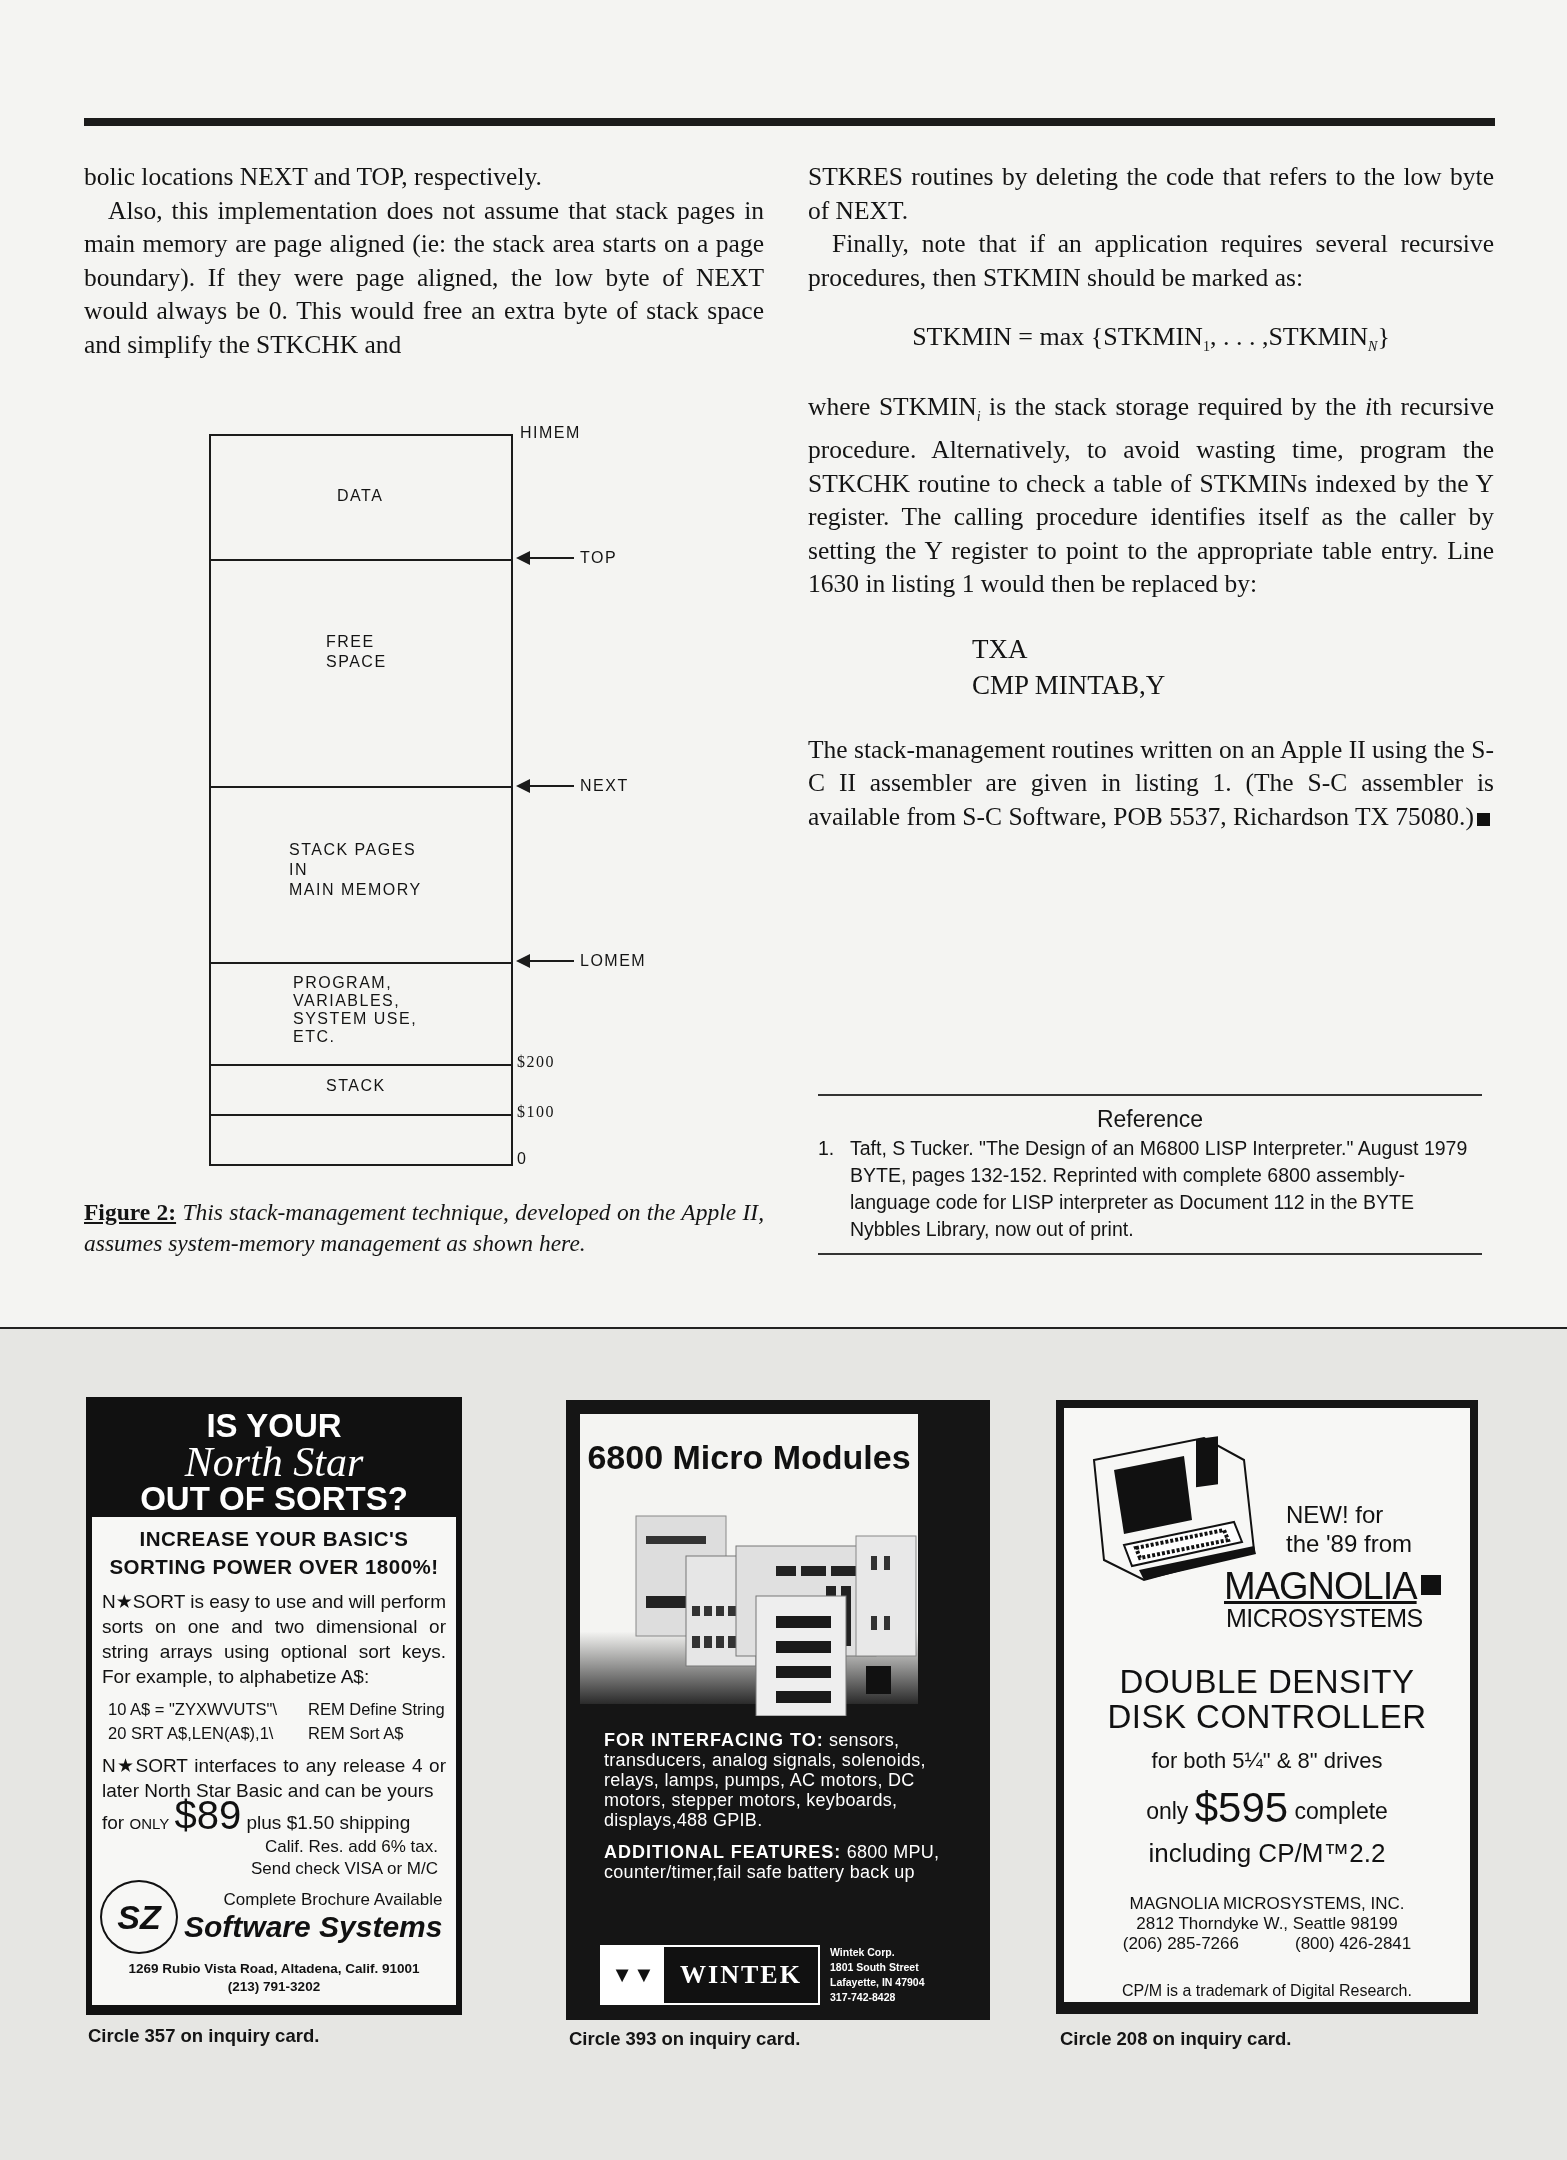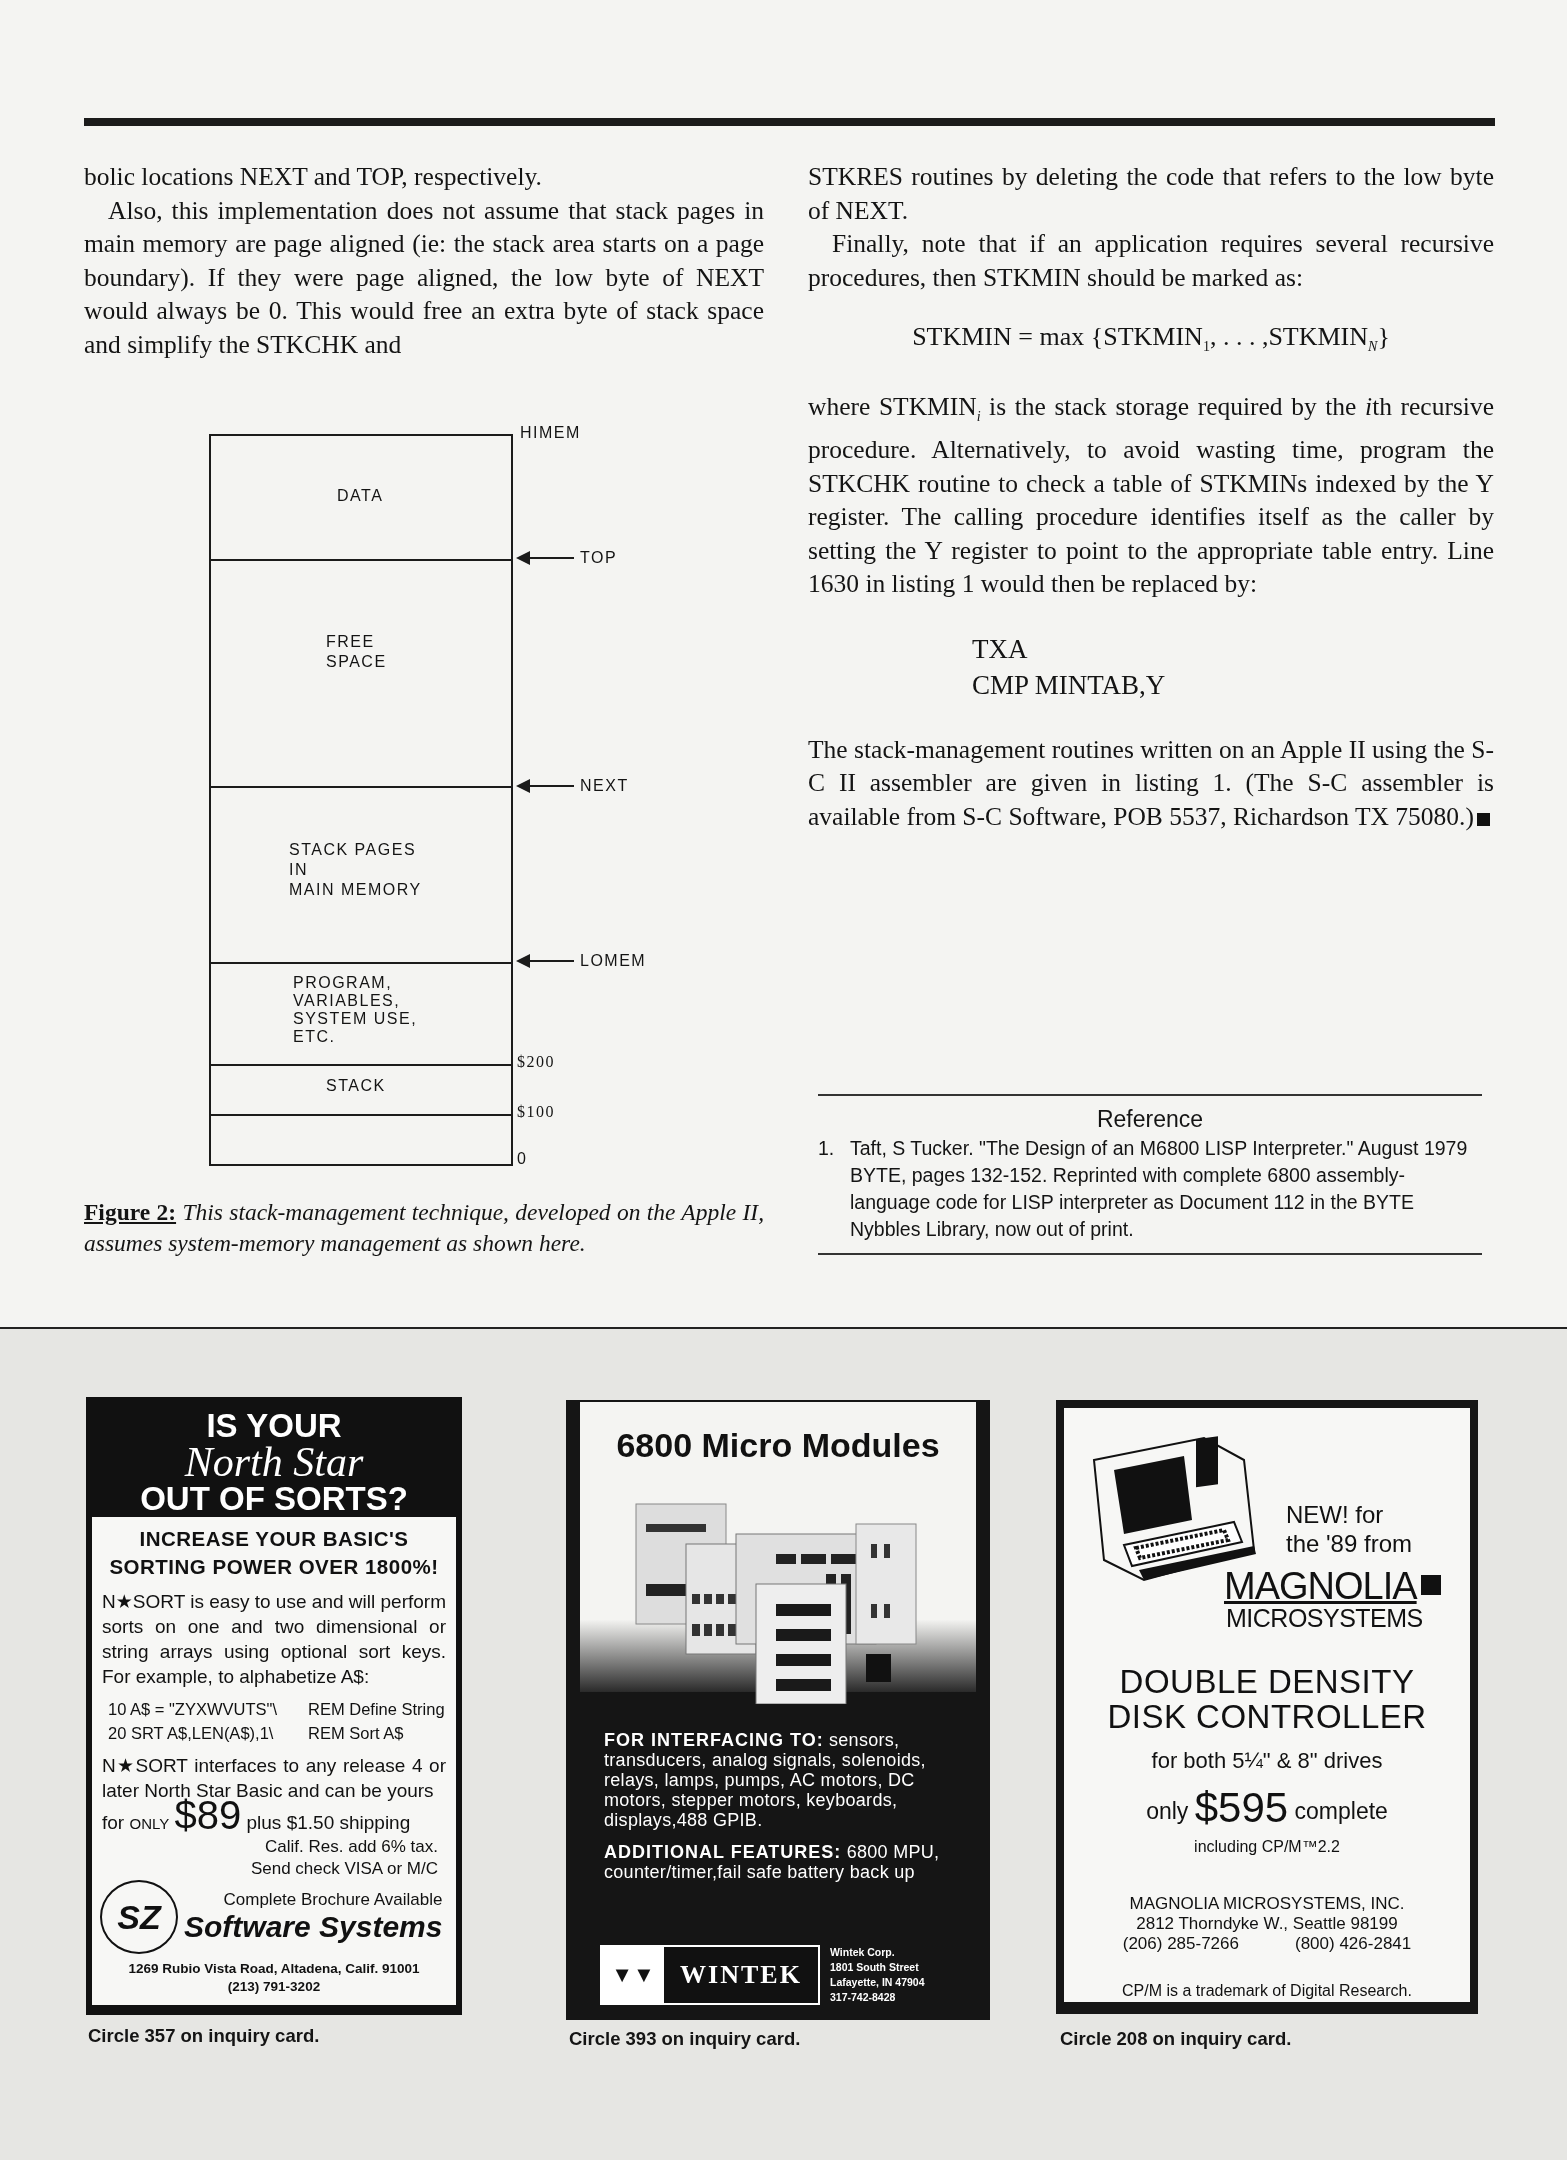--- a/index.html
+++ b/index.html
@@ -59,21 +59,21 @@
   #ad1 .price { font-size: 40px; }
   #ad1 .small { font-size: 15px; }
   #ad1 .right-lines { text-align: right; font-size: 17px; line-height: 22px; padding-right: 8px; }
   #ad1 .sz-row { display: flex; align-items: center; margin-top: 0px; }
   #ad1 .sz-logo { width: 74px; height: 70px; border: 2px solid #111; border-radius: 50%; display: flex; align-items: center; justify-content: center; font-weight: bold; font-style: italic; font-size: 34px; margin-left: -2px; }
   #ad1 .sz-name { font-weight: bold; font-style: italic; font-size: 30px; margin-left: 6px; }
   #ad1 .addr { text-align: center; font-weight: bold; font-size: 13.5px; line-height: 18px; margin-top: 6px; }
 
   
   #ad2 { left: 566px; top: 1400px; width: 424px; height: 620px; background: #151515; }
-  #ad2 .inner { position: absolute; left: 14px; top: 2px; width: 396px; height: 290px; background: linear-gradient(#f4f4f2 75%, #2a2a2a 100%); }
+  #ad2 .inner { position: absolute; left: 14px; top: 14px; width: 338px; height: 290px; background: linear-gradient(#f4f4f2 75%, #2a2a2a 100%); }
   #ad2 .title { text-align: center; font-weight: bold; font-size: 34px; margin-top: 24px; color: #111; }
   #ad2 .photo { position: absolute; left: 46px; top: 92px; width: 302px; height: 210px; }
   #ad2 .feat { position: absolute; left: 38px; top: 330px; width: 352px; color: #fff; font-size: 18px; line-height: 20px; font-weight: bold; letter-spacing: 0.3px; }
   #ad2 .feat p { margin: 0 0 12px; }
   #ad2 .logo-row { position: absolute; left: 34px; top: 545px; display: flex; align-items: center; }
   #ad2 .logo { display: flex; width: 216px; height: 56px; background: #fff; border: 2px solid #fff; }
   #ad2 .logo .tri { width: 62px; display: flex; align-items: center; justify-content: center; font-size: 22px; color: #111; }
   #ad2 .logo .word { flex: 1; background: #111; color: #fff; font-family: "Liberation Serif", serif; font-weight: bold; font-size: 26px; letter-spacing: 2px; display: flex; align-items: center; justify-content: center; }
   #ad2 .addr { color: #fff; font-size: 10.5px; line-height: 15px; margin-left: 10px; font-weight: bold; }
 
@@ -83,21 +83,21 @@
   #ad3 .computer { position: absolute; left: 20px; top: 22px; width: 180px; height: 160px; }
   #ad3 .newfor { position: absolute; left: 222px; top: 92px; font-size: 24px; line-height: 29px; }
   #ad3 .brand { position: absolute; left: 160px; top: 160px; font-size: 38px; letter-spacing: -1px; line-height: 36px; text-decoration: underline; }
   #ad3 .brand-logo { display: inline-block; width: 20px; height: 20px; background: #111; vertical-align: 4px; margin-left: 4px; }
   #ad3 .brand-sub { position: absolute; left: 162px; top: 196px; font-size: 25px; letter-spacing: -0.5px; }
   #ad3 .centered { position: absolute; left: 0; right: 0; text-align: center; }
   #ad3 .ddc { top: 256px; font-size: 33px; line-height: 35px; letter-spacing: 0.5px; }
   #ad3 .drives { top: 340px; font-size: 22px; }
   #ad3 .price-line { top: 376px; font-size: 23px; }
   #ad3 .price-line .big { font-size: 42px; vertical-align: -3px; }
-  #ad3 .incl { top: 430px; font-size: 16px; text-align: center; }
+  #ad3 .incl { top: 430px; font-size: 26px; text-align: center; }
   #ad3 .company { top: 486px; font-size: 17px; line-height: 20px; }
   #ad3 .tm { top: 574px; font-size: 16px; }
 </style>
 </head>
 <body>
 
 <div class="rule-top"></div>
 
 <div class="col" id="col-left">
   <p>bolic locations NEXT and TOP, respectively.</p>

